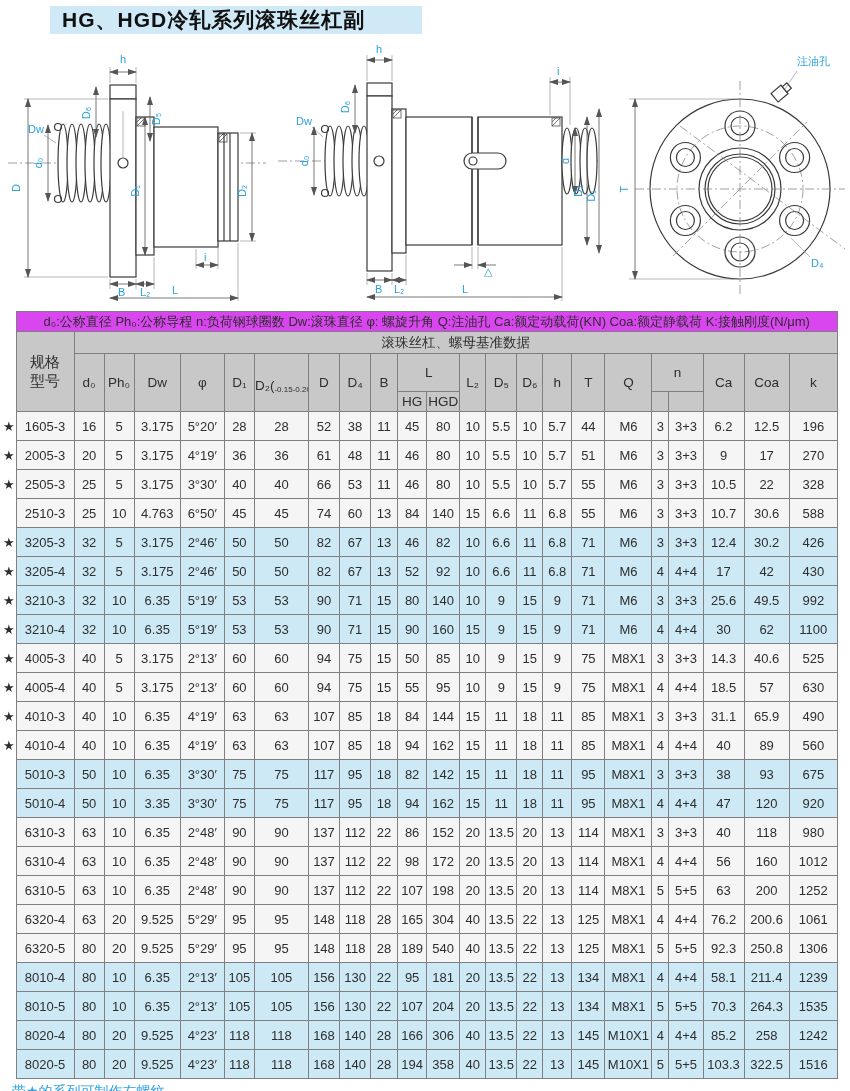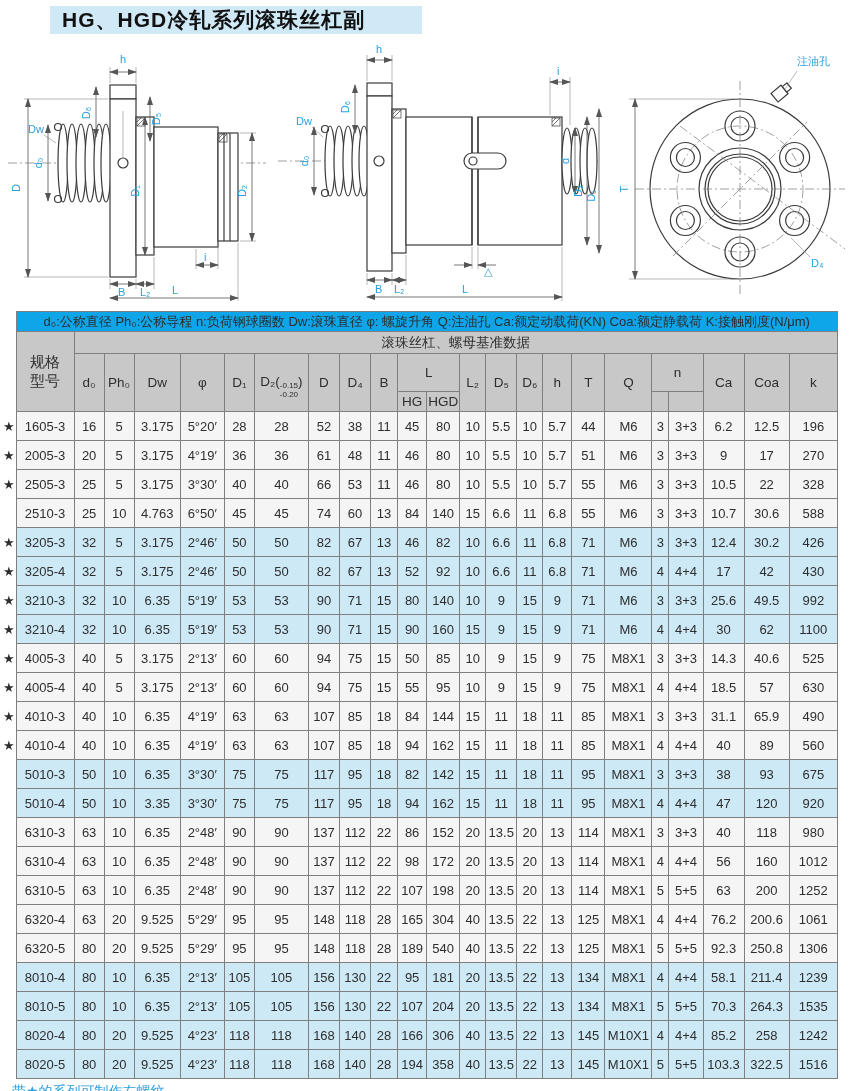--- a/index.html
+++ b/index.html
@@ -21,28 +21,28 @@
   svg .cl{stroke:#777;stroke-width:0.7;fill:none;stroke-dasharray:9 3 2 3;}
   svg .hatch{stroke:#3a3a3a;stroke-width:0.7;fill:none;}
 
   
   .tablewrap{margin:8px 0 0 0px;}
   table.spec{border-collapse:collapse;table-layout:fixed;width:836px;margin-left:2px;}
   table.spec th,table.spec td{border:1px solid #7f7f7f;text-align:center;vertical-align:middle;
     font-size:13px;color:#2e2e2e;padding:0;overflow:hidden;white-space:nowrap;}
   table.spec th{background:#c8c8c8;font-weight:normal;font-size:13.5px;text-align:center;}
   td.star-cell,th.star-cell{border:none !important;background:#fff !important;color:#2b9fe0;font-size:13px;padding:0;}
-  td.legend-cell{background:#0ea5e9;text-align:left;padding:4px 6px;font-size:13px;white-space:pre;height:19px;}
+  td.legend-cell{background:#d946ef;text-align:left;padding:4px 6px;font-size:13px;white-space:pre;height:19px;}
   tr.grouprow th{height:21px;font-size:13.5px;}
   tr.mainhead th{height:37px;}
   tr.subhead th{height:19px;}
   tbody td{height:28px;background:#f5f5f5;}
   tr.blue td{background:#cde9f6;}
   tr.plain td{background:#f5f5f5;}
-  .tolwrap{display:inline-flex;flex-direction:column;font-size:8px;line-height:1.1;vertical-align:-2px;margin-top:16px;}
+  .tolwrap{display:inline-flex;font-size:8px;line-height:1.1;vertical-align:-2px;margin-top:16px;}
   .spec-label{line-height:1.25;font-size:15px;}
 
   .footnote{margin:4px 0 0 12px;font-size:14px;color:#2b9fe0;}
 </style>
 </head>
 <body>
 
 <div class="page">
 
   <div class="titlebar">

